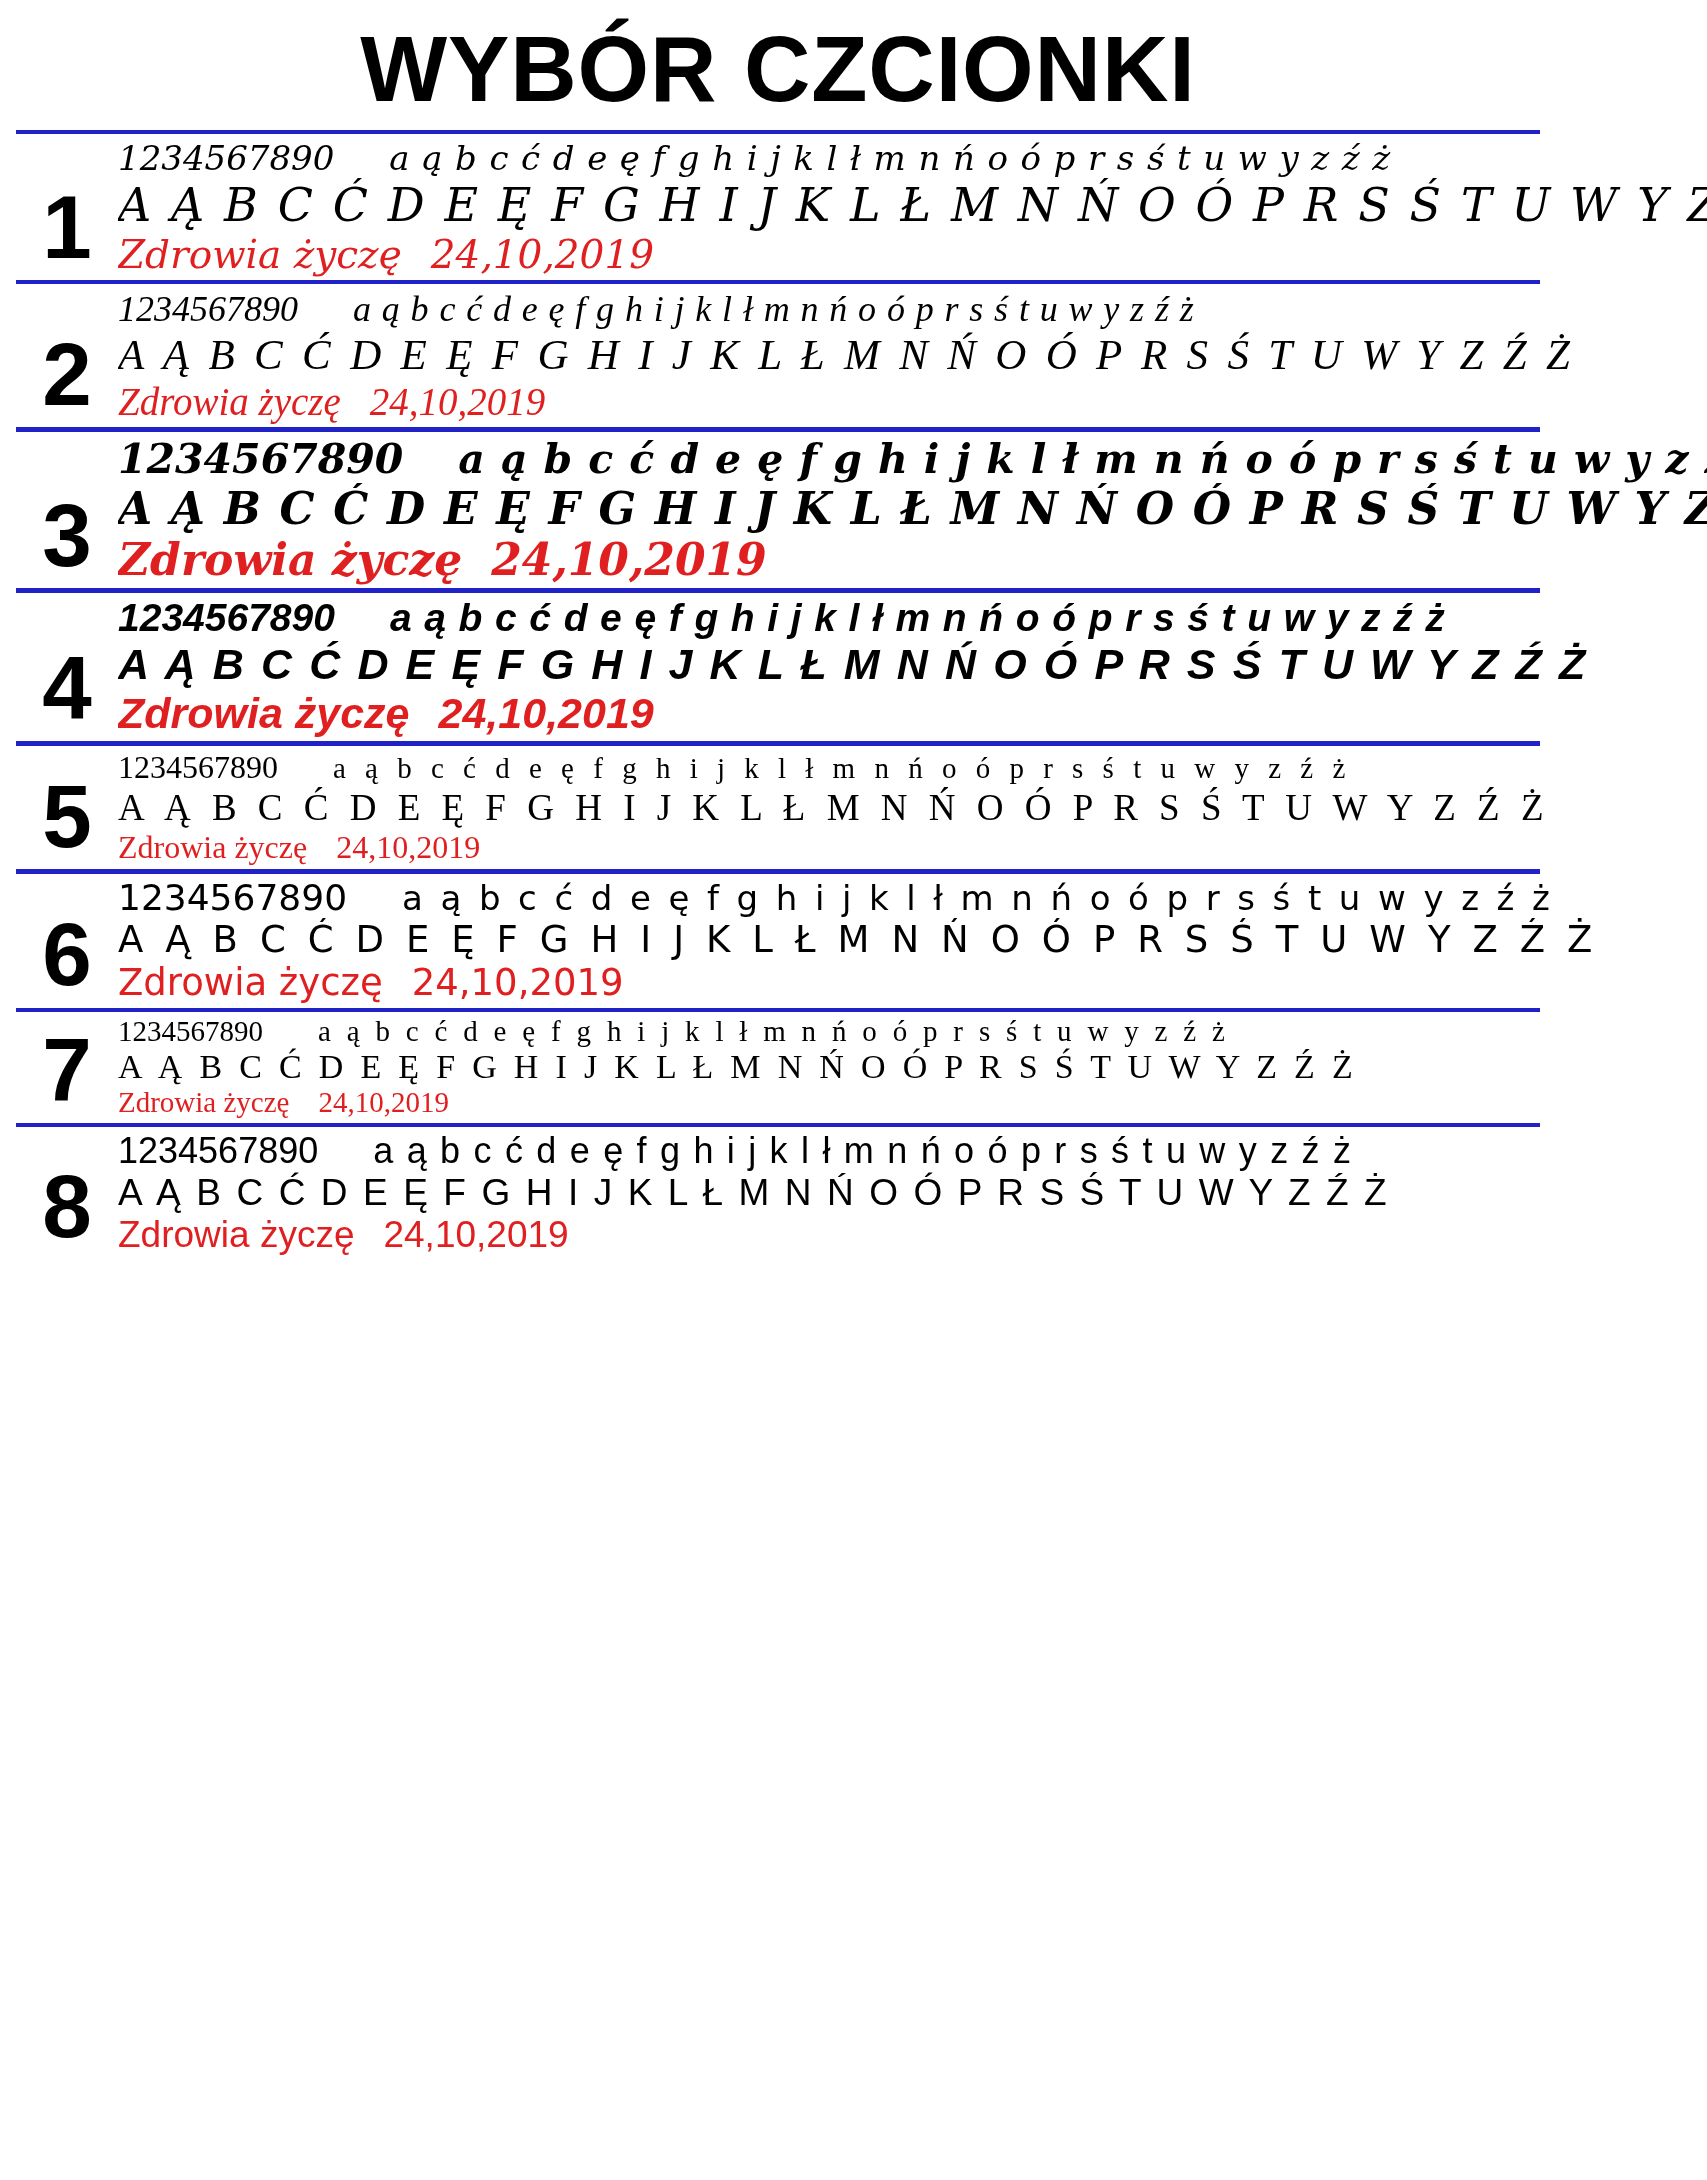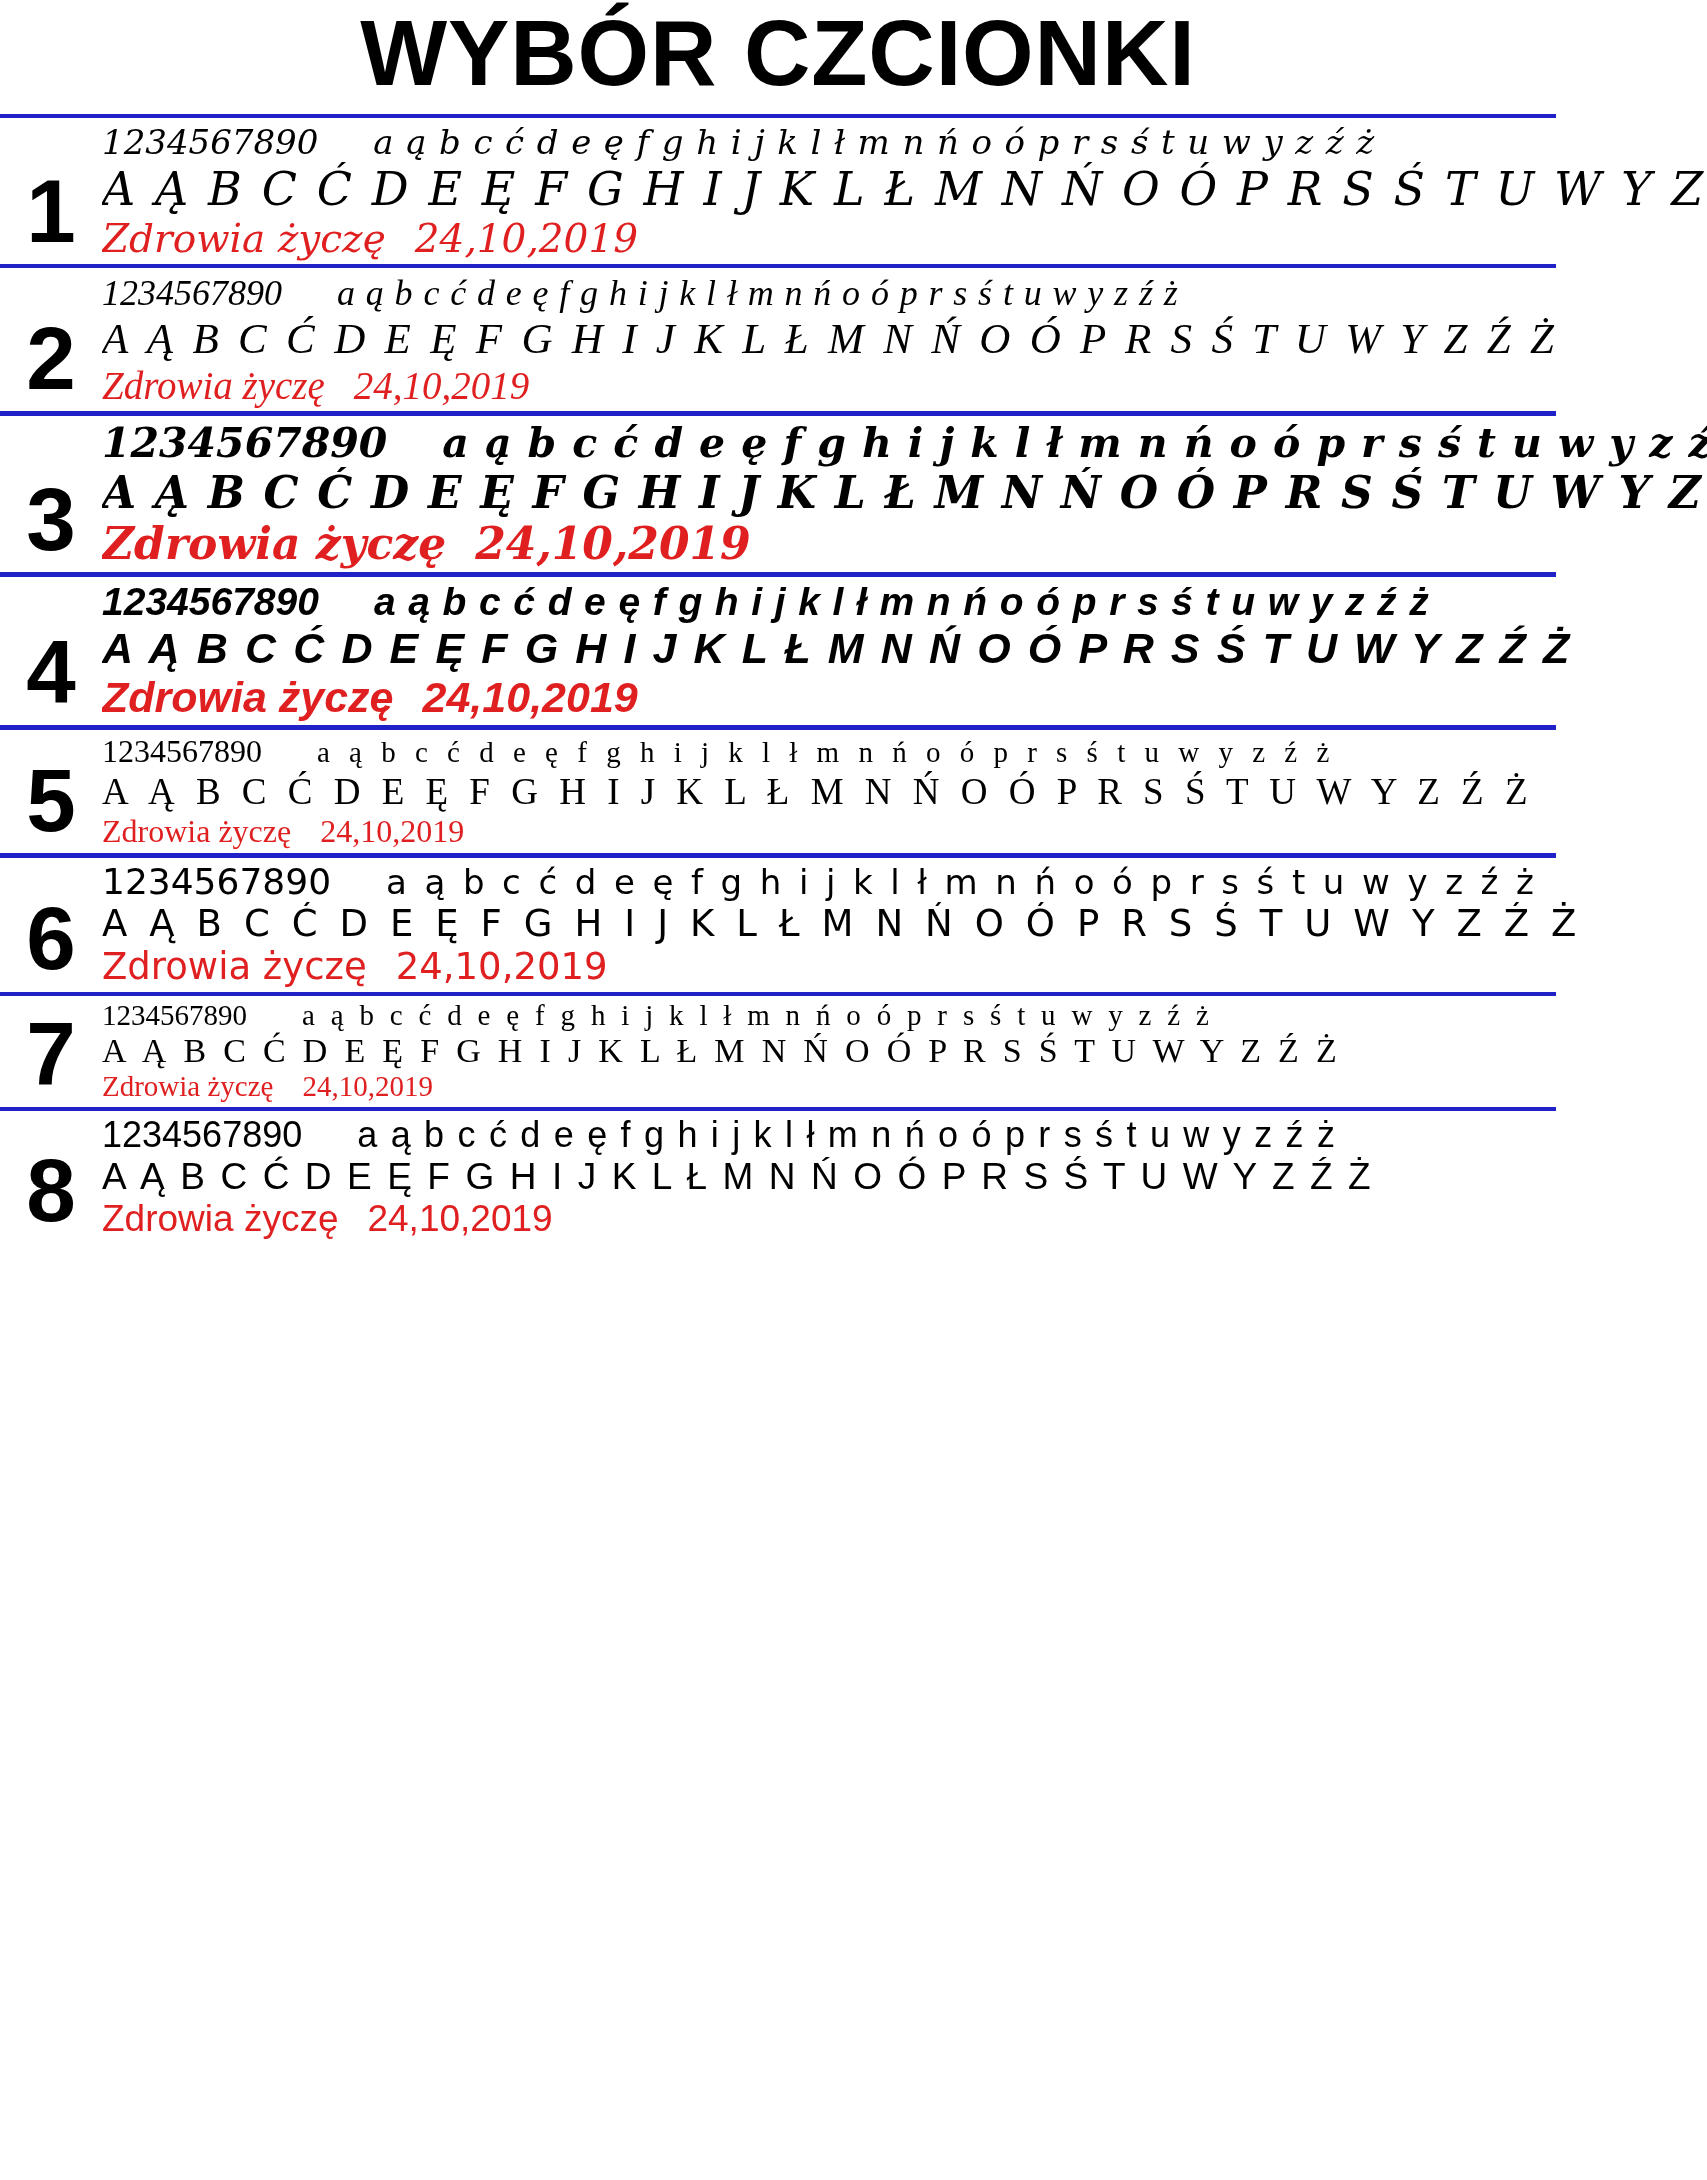--- a/index.html
+++ b/index.html
@@ -12,21 +12,21 @@
     height: 2181px;
     font-family: "Liberation Sans", sans-serif;
     color: #000000;
     overflow: hidden;
   }
   .page {
     width: 1556px;
     height: 2181px;
     position: relative;
     box-sizing: border-box;
-    padding: 0;
+    padding: 16px;
   }
   .title {
     text-align: center;
     font-family: "Liberation Sans", sans-serif;
     font-weight: bold;
     font-size: 92px;
     letter-spacing: 0.9px;
     line-height: 1.0;
     padding-top: 6.8px;
     padding-bottom: 15.3px;

